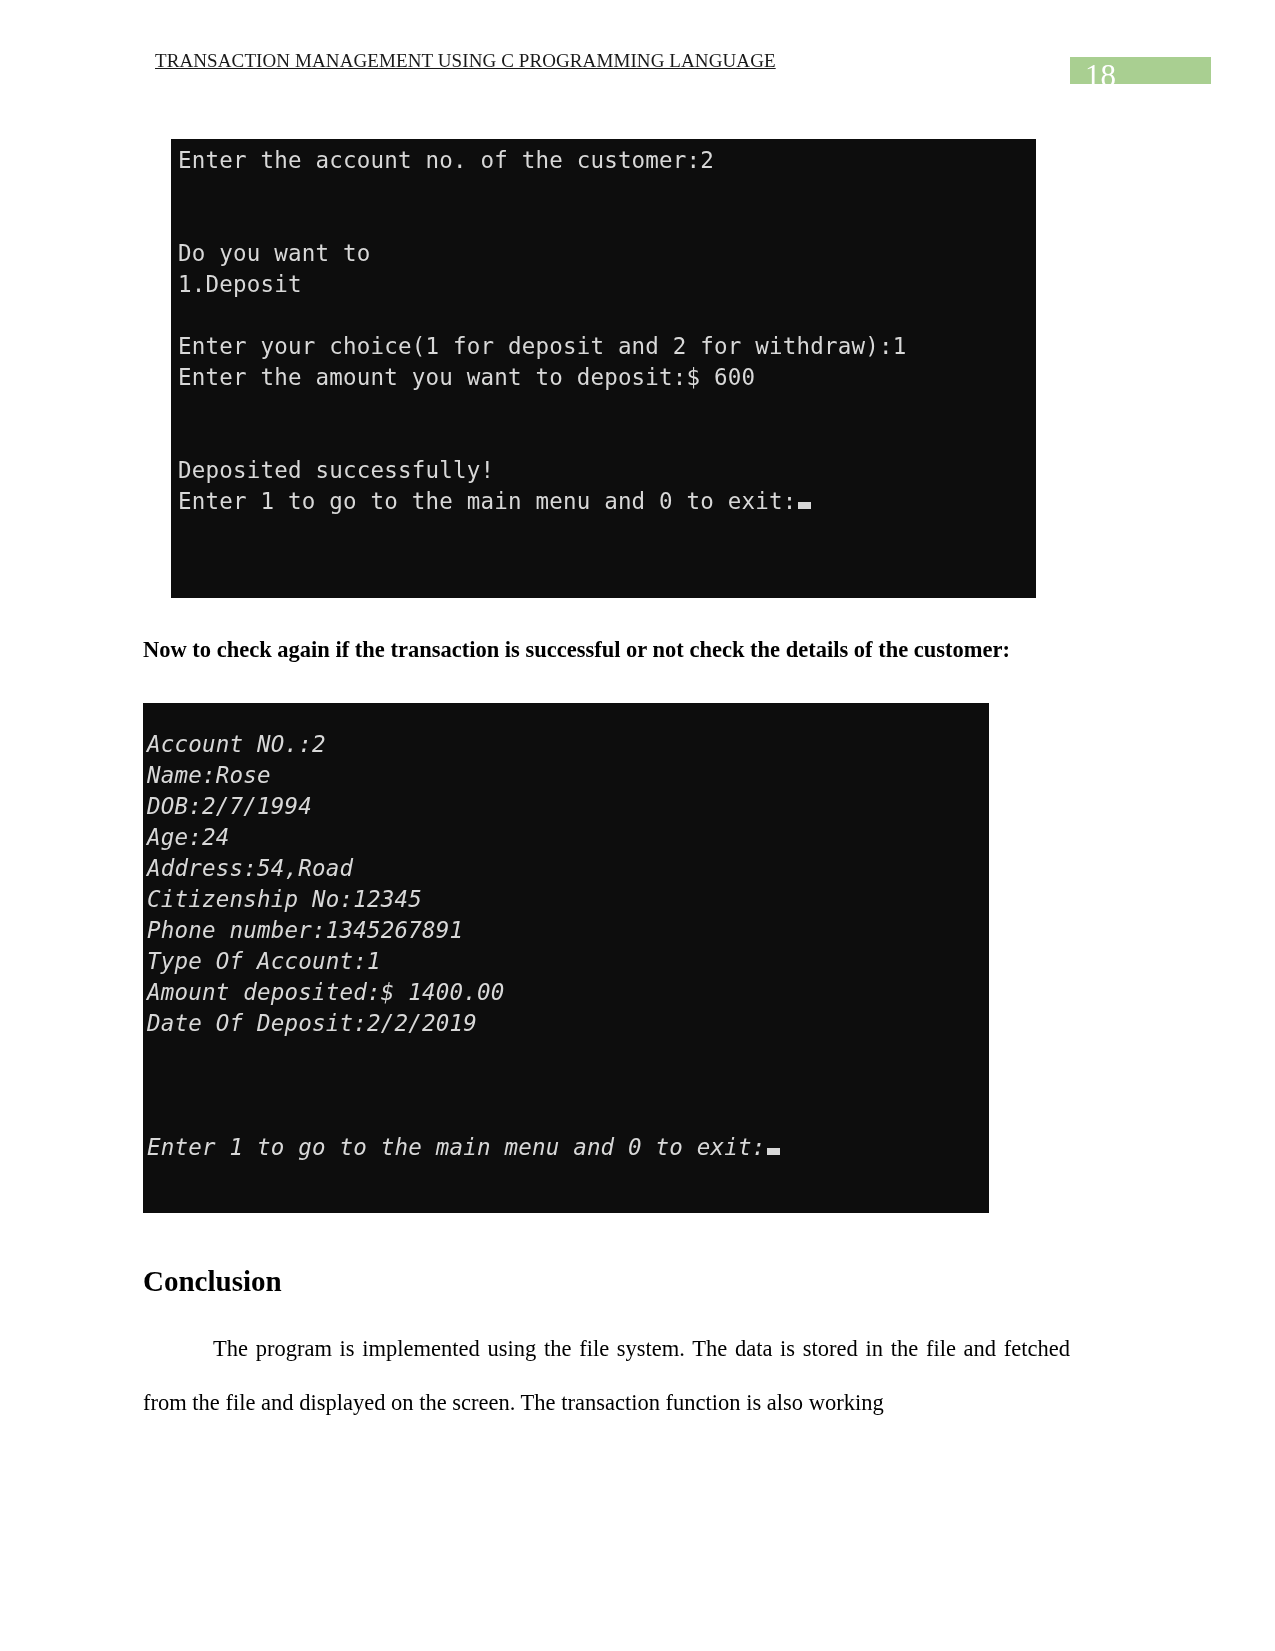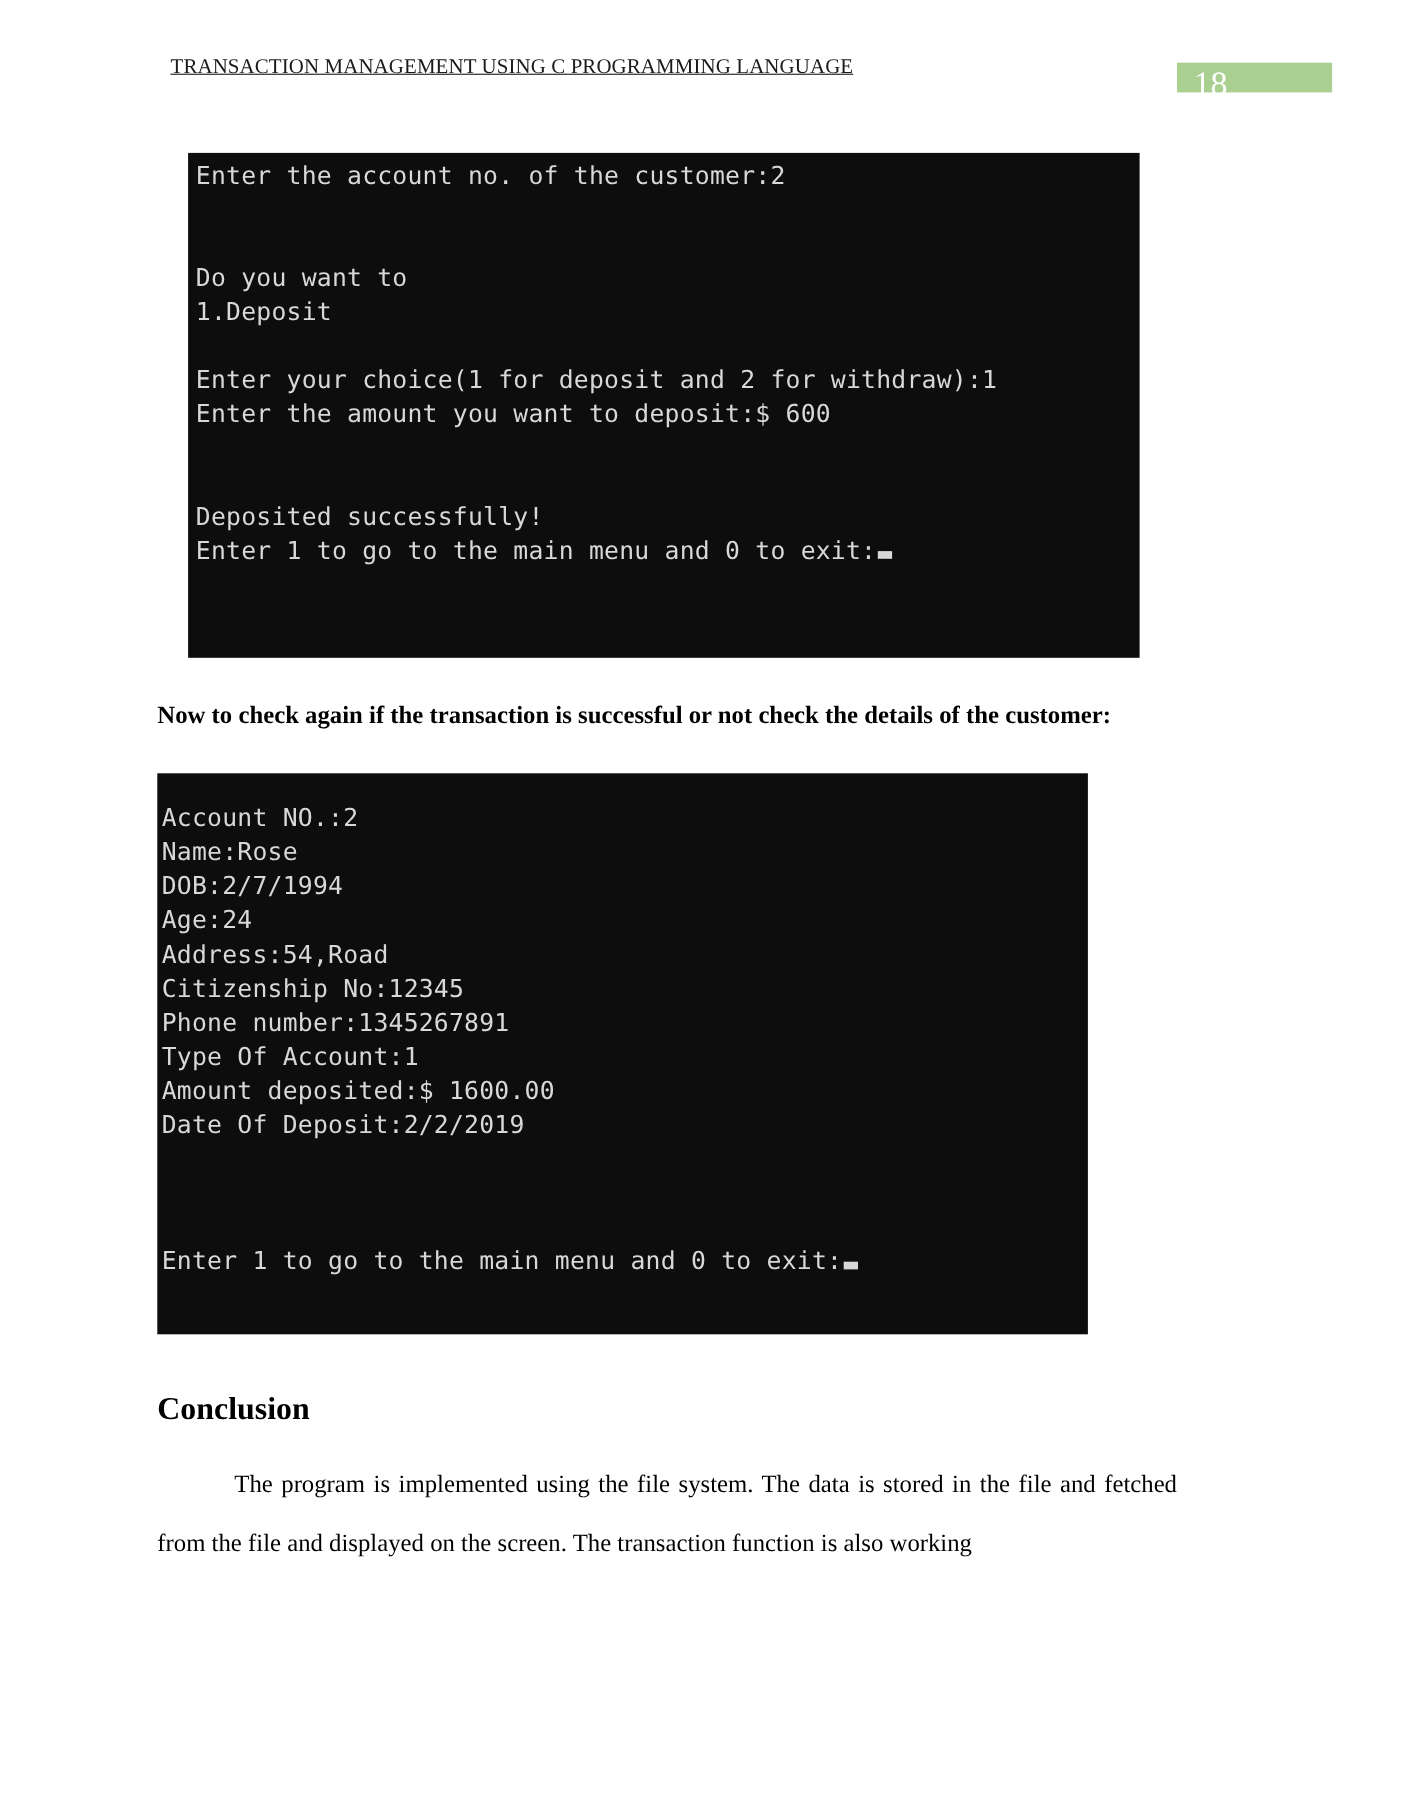--- a/index.html
+++ b/index.html
@@ -94,20 +94,21 @@
   }
   #terminal-one .inner {
     padding: 3px 0 0 4px;
   }
 
   #terminal-two {
     left: 143px;
     top: 703px;
     width: 846px;
     height: 510px;
+    font-style: italic;
   }
   #terminal-two .inner {
     padding: 26px 0 0 4px;
   }
 
   
   .caption-bold {
     position: absolute;
     left: 143px;
     top: 636px;
@@ -175,21 +176,21 @@
   <div class="terminal" id="terminal-two">
     <div class="inner">
       <div class="line">Account NO.:2</div>
       <div class="line">Name:Rose</div>
       <div class="line">DOB:2/7/1994</div>
       <div class="line">Age:24</div>
       <div class="line">Address:54,Road</div>
       <div class="line">Citizenship No:12345</div>
       <div class="line">Phone number:1345267891</div>
       <div class="line">Type Of Account:1</div>
-      <div class="line">Amount deposited:$ 1600.00</div>
+      <div class="line">Amount deposited:$ 1400.00</div>
       <div class="line">Date Of Deposit:2/2/2019</div>
       <div class="blank"></div>
       <div class="blank"></div>
       <div class="blank"></div>
       <div class="line"><span>Enter 1 to go to the main menu and 0 to exit:</span><span class="cursor"></span></div>
     </div>
   </div>
 
   <div class="section-heading">Conclusion</div>
 

